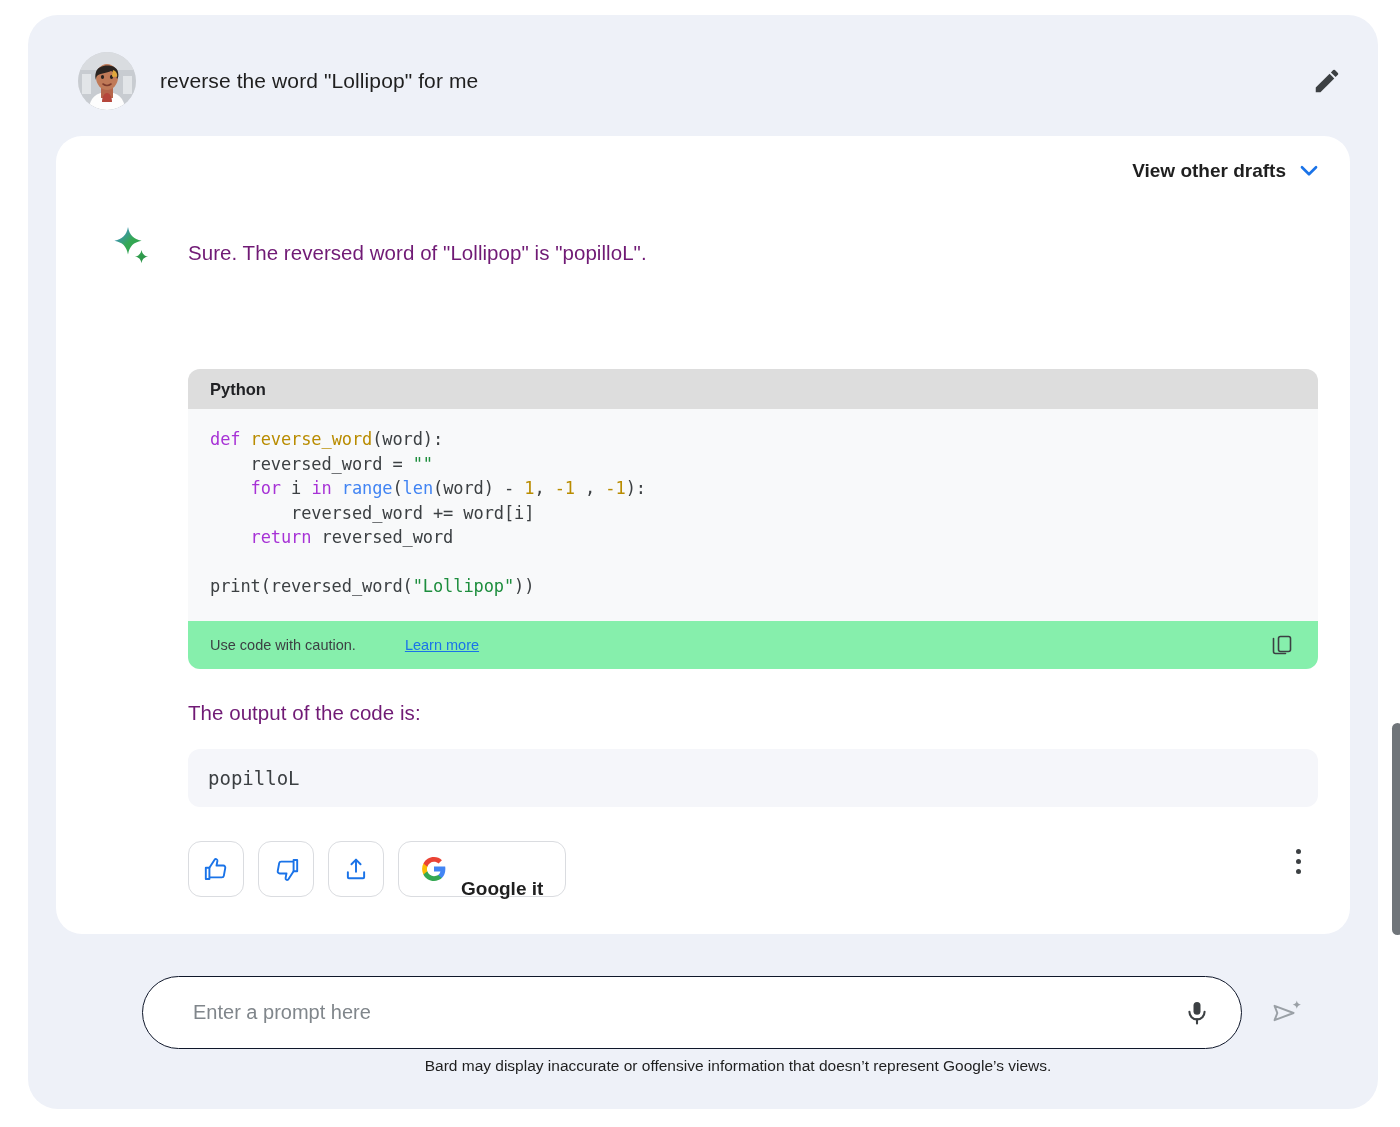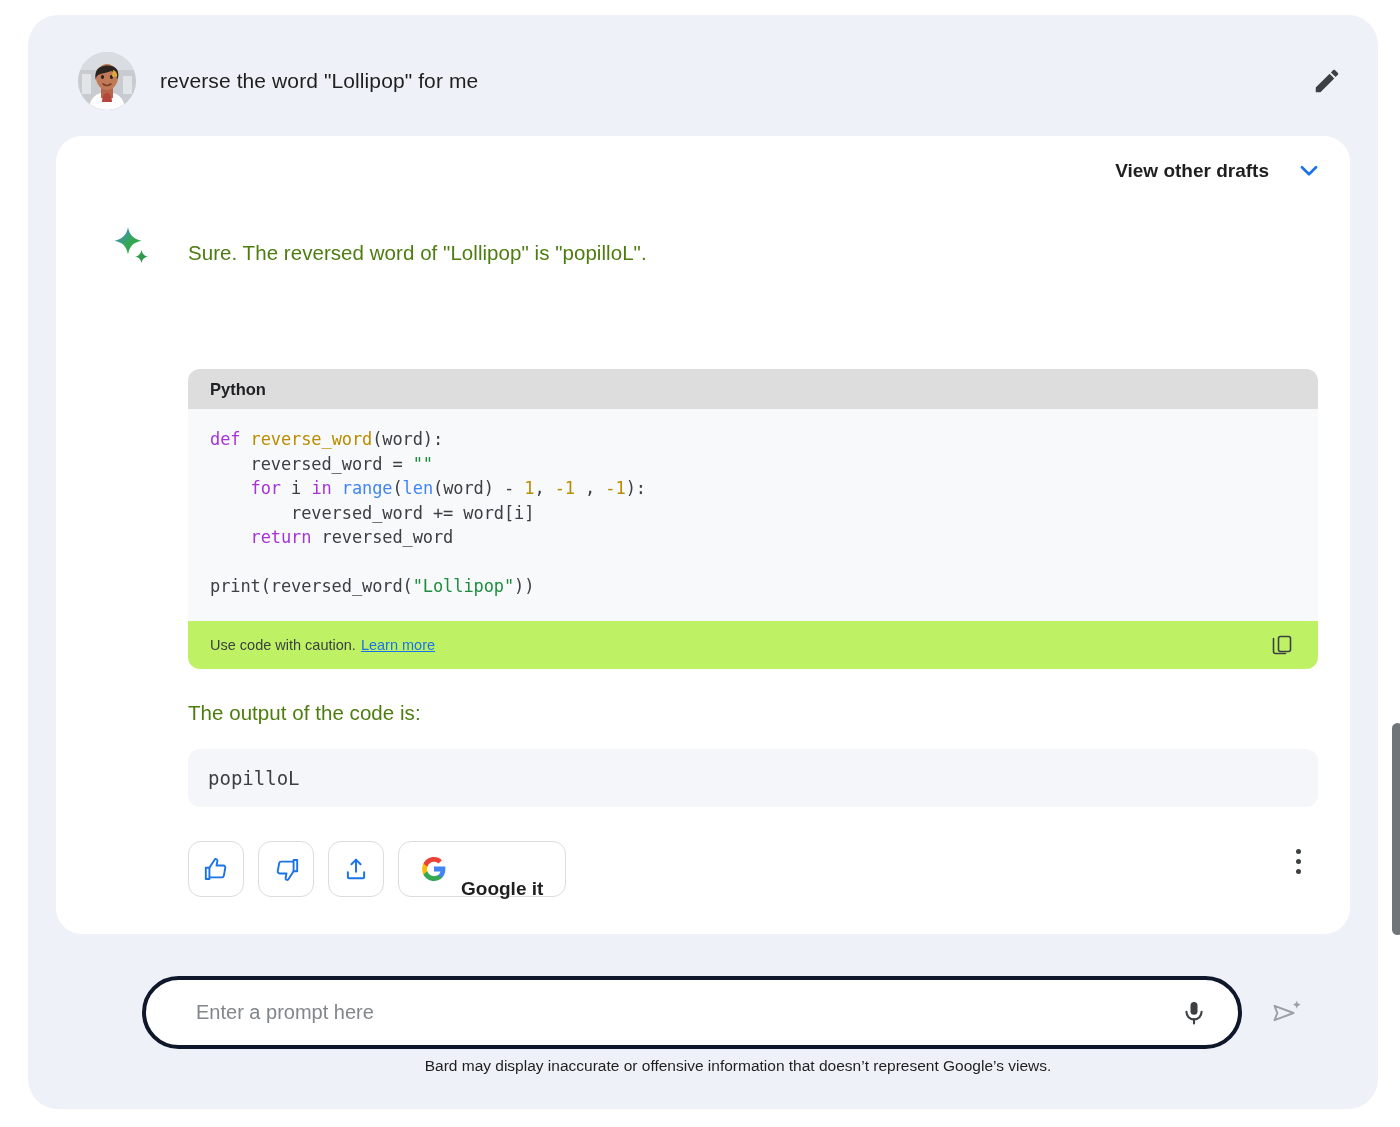--- a/index.html
+++ b/index.html
@@ -49,34 +49,34 @@
   
   #response-card {
     position: absolute;
     left: 28px; top: 121px;
     width: 1294px; height: 798px;
     background: #ffffff;
     border-radius: 26px;
   }
   #drafts-row {
     position: absolute; right: 28px; top: 22px;
-    display: flex; align-items: center; gap: 27px;
+    display: flex; align-items: center; gap: 10px;
     cursor: pointer;
   }
   #drafts-label { font-size: 19px; font-weight: bold; color: #1f1f1f; }
   #drafts-chevron { display: flex; align-items: center; }
 
   #bard-sparkle {
     position: absolute; left: 57px; top: 90px;
     width: 40px; height: 42px;
   }
 
   .body-text {
     position: absolute; left: 132px;
-    font-size: 20.5px; color: #4d7c0f; letter-spacing: .05px;
+    font-size: 20.5px; color: #701a75; letter-spacing: .05px;
     white-space: nowrap;
   }
   #answer-line { top: 105px; }
   #intro-line  { top: 179px; }
   #output-line { top: 565px; }
 
   
   #code-block {
     position: absolute; left: 132px; top: 233px;
     width: 1130px; border-radius: 12px; overflow: hidden;
@@ -96,24 +96,24 @@
     letter-spacing: -0.1px;
   }
   .tok-kw   { color: #a733d6; }
   .tok-fn   { color: #b98c00; }
   .tok-bi   { color: #4184f3; }
   .tok-num  { color: #b98c00; }
   .tok-str  { color: #1e8e3e; }
   .tok-plain{ color: #3c4043; }
 
   #code-footer {
-    background: #bef264; height: 48px;
+    background: #86efac; height: 48px;
     display: flex; align-items: center;
     padding: 0 22px;
-    font-size: 14.5px; color: #3c4043;
+    font-size: 14.5px; color: #3c4043; gap: 44px;
   }
   #code-caution-link {
     color: #1a73e8; text-decoration: underline; margin-left: 5px; cursor: pointer;
   }
   #copy-code-button {
     margin-left: auto; width: 28px; height: 28px;
     display: flex; align-items: center; justify-content: center; cursor: pointer;
   }
 
   
@@ -157,21 +157,21 @@
   #page-scrollbar {
     position: absolute; left: 1364px; top: 708px;
     width: 11px; height: 212px;
     background: #70757a; border-radius: 6px; cursor: pointer;
   }
 
   
   #prompt-bar {
     position: absolute; left: 114px; top: 961px;
     width: 1100px; height: 73px;
-    background: #ffffff; border: 4px solid #0f172a;
+    background: #ffffff; border: 1px solid #0f172a;
     border-radius: 37px;
     display: flex; align-items: center;
   }
   #prompt-input {
     border: none; outline: none; background: transparent;
     margin-left: 48px; width: 1000px;
     font-family: "Liberation Sans", sans-serif;
     font-size: 20px; color: #1f1f1f;
   }
   #prompt-input::placeholder { color: #80868b; }

